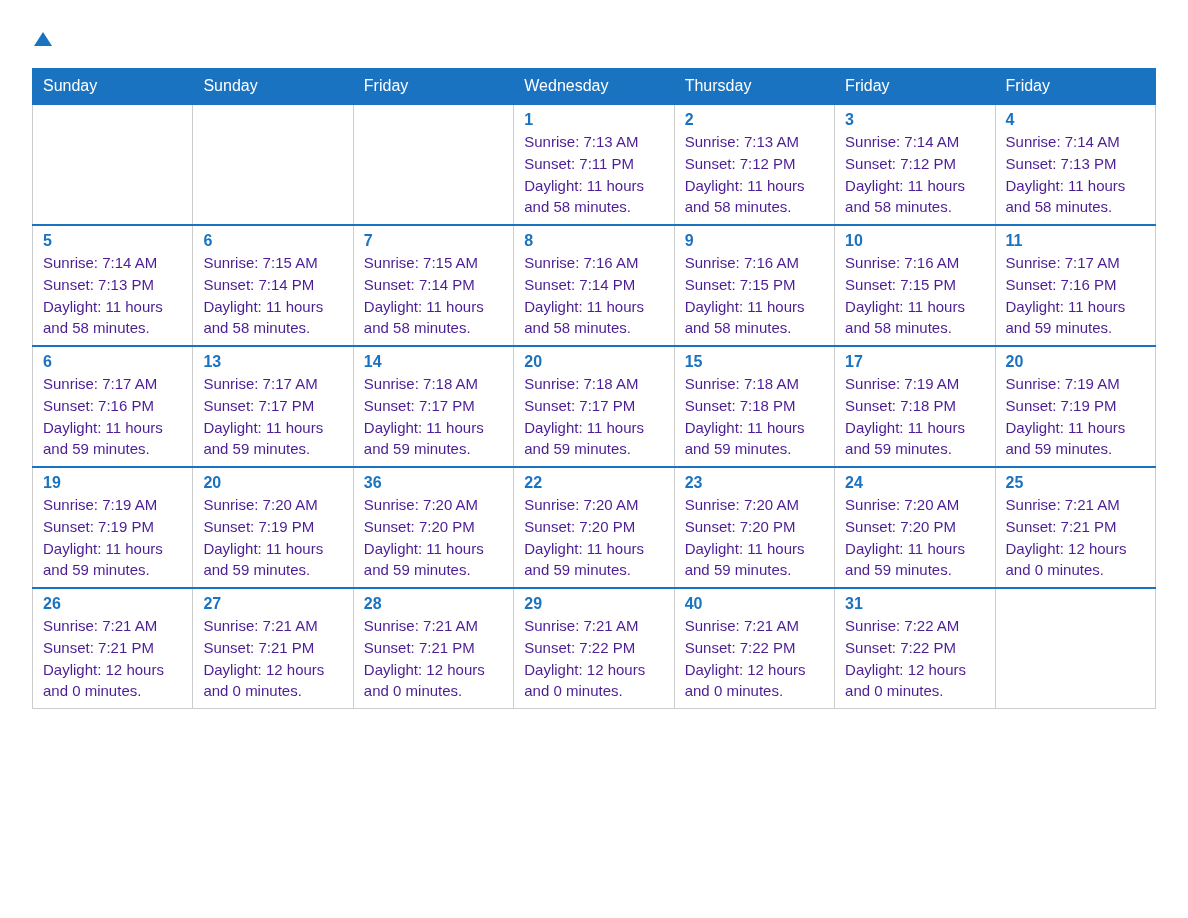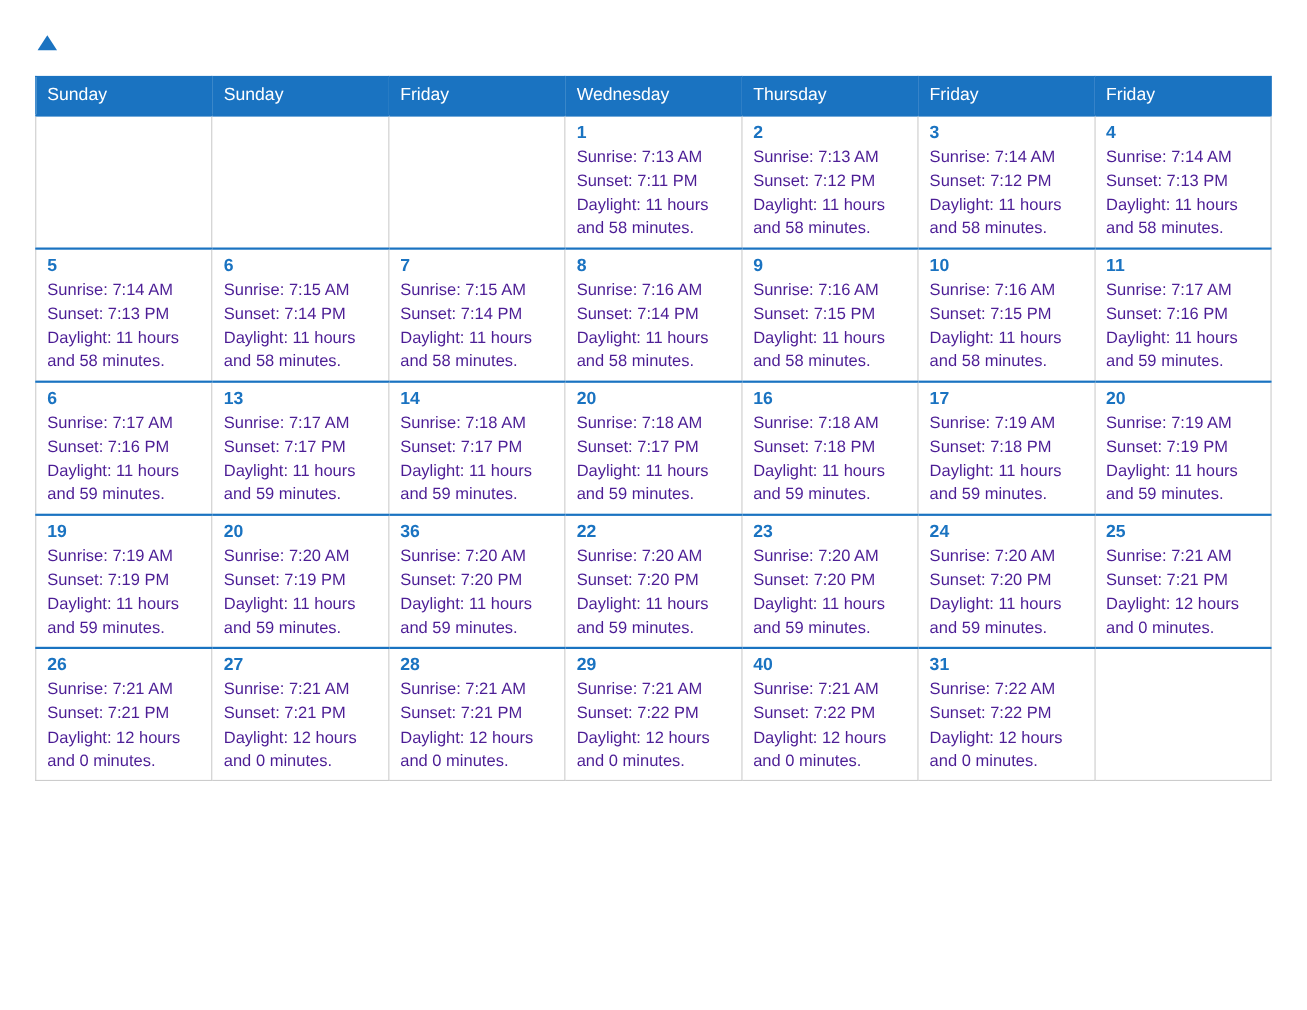--- a/index.html
+++ b/index.html
@@ -232,21 +232,21 @@
 and 59 minutes.</div>
         </td>
         <td>
           <span class="day-num">20</span>
           <div class="day-info">Sunrise: 7:18 AM
 Sunset: 7:17 PM
 Daylight: 11 hours
 and 59 minutes.</div>
         </td>
         <td>
-          <span class="day-num">16</span>
+          <span class="day-num">15</span>
           <div class="day-info">Sunrise: 7:18 AM
 Sunset: 7:18 PM
 Daylight: 11 hours
 and 59 minutes.</div>
         </td>
         <td>
           <span class="day-num">17</span>
           <div class="day-info">Sunrise: 7:19 AM
 Sunset: 7:18 PM
 Daylight: 11 hours

